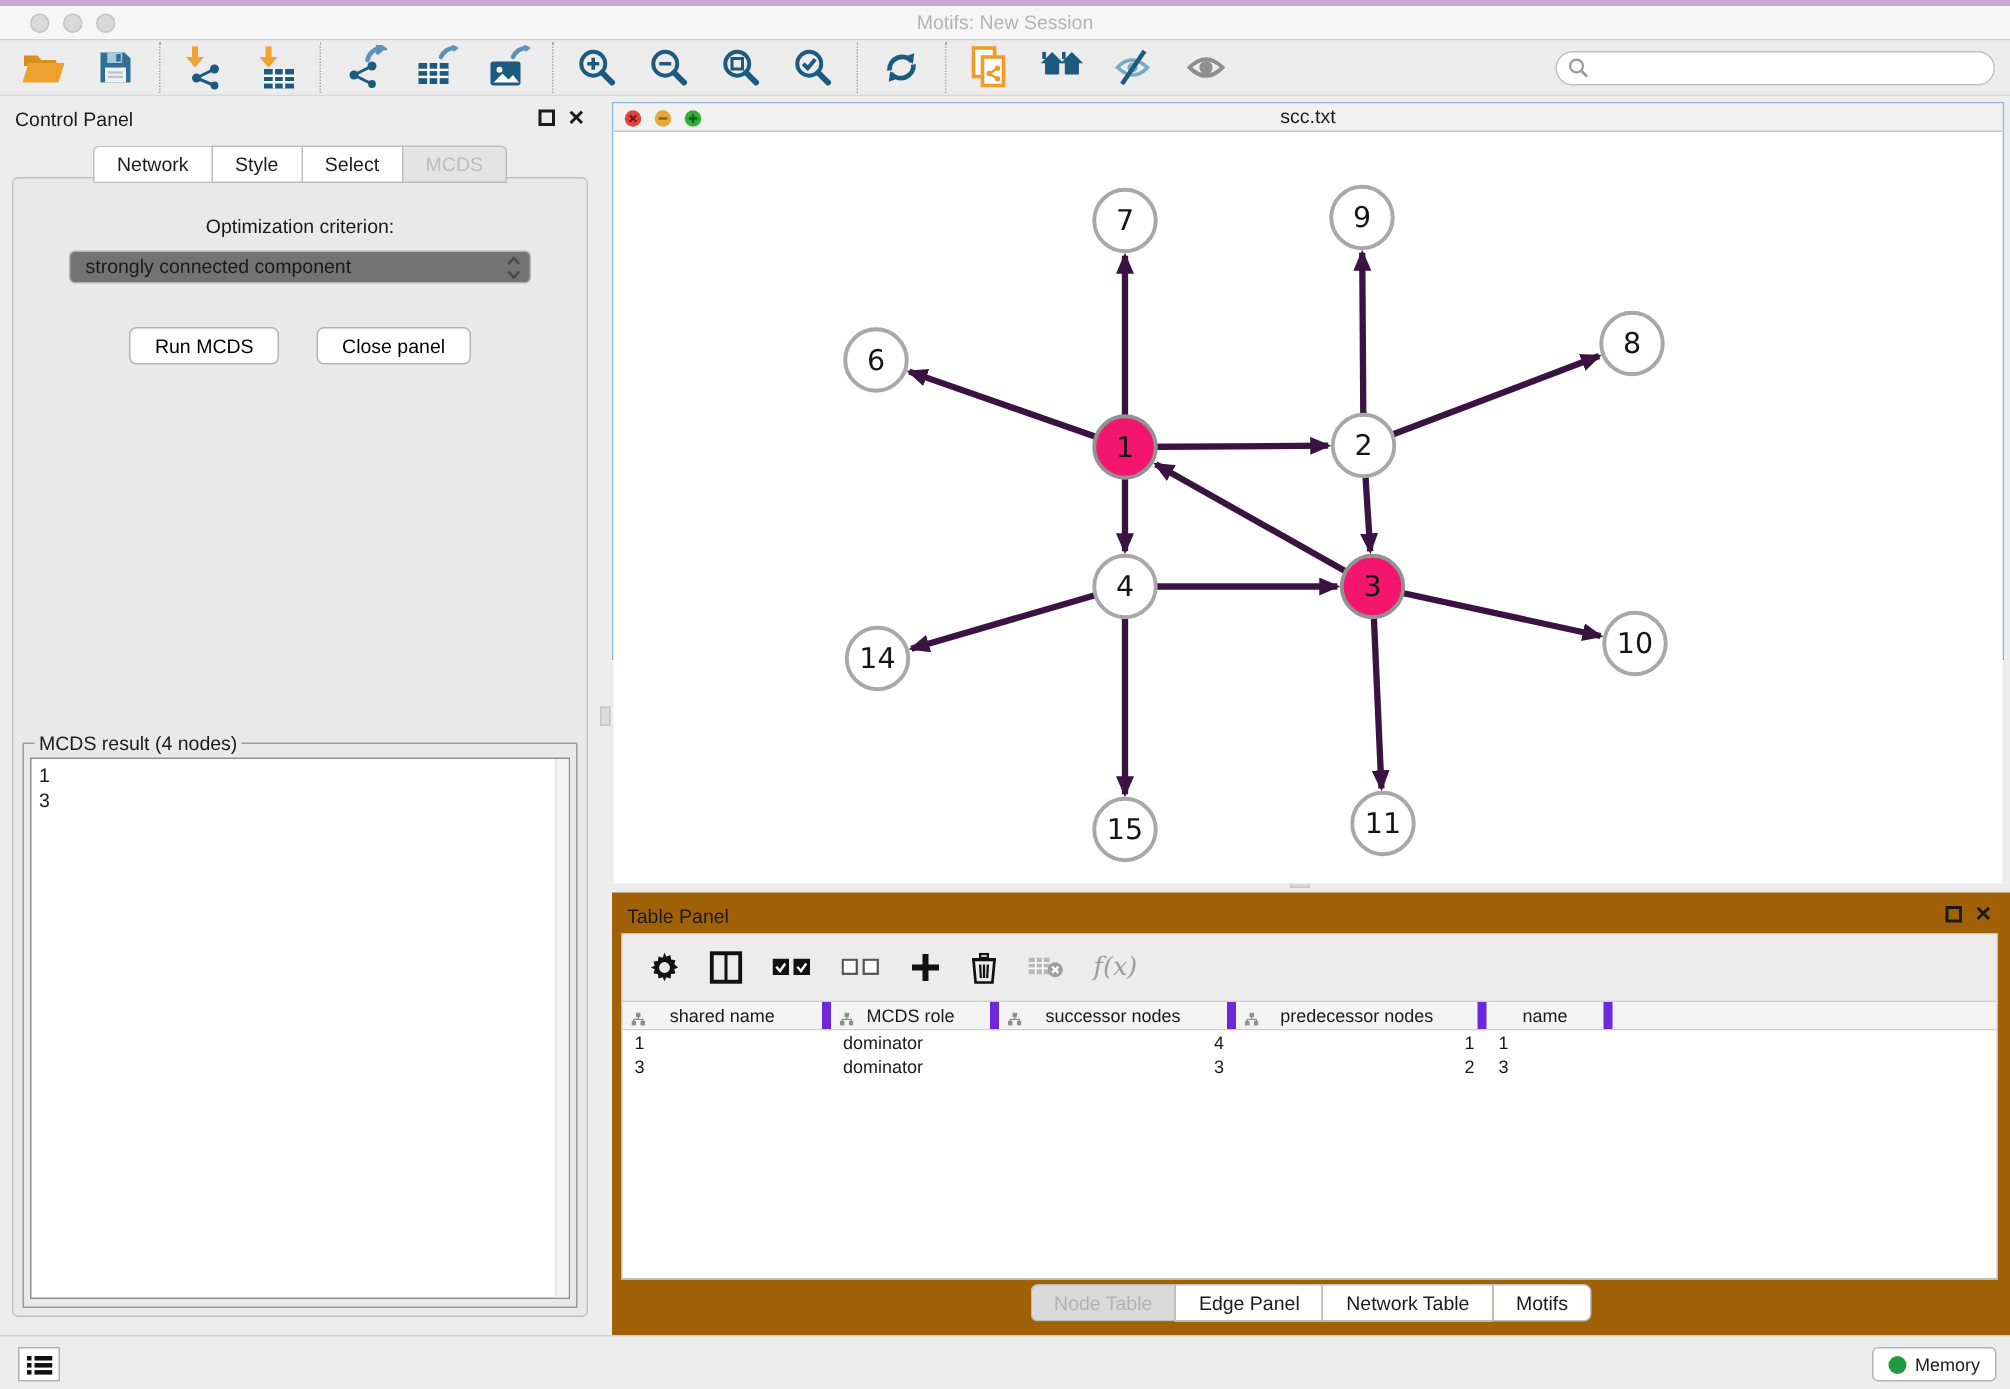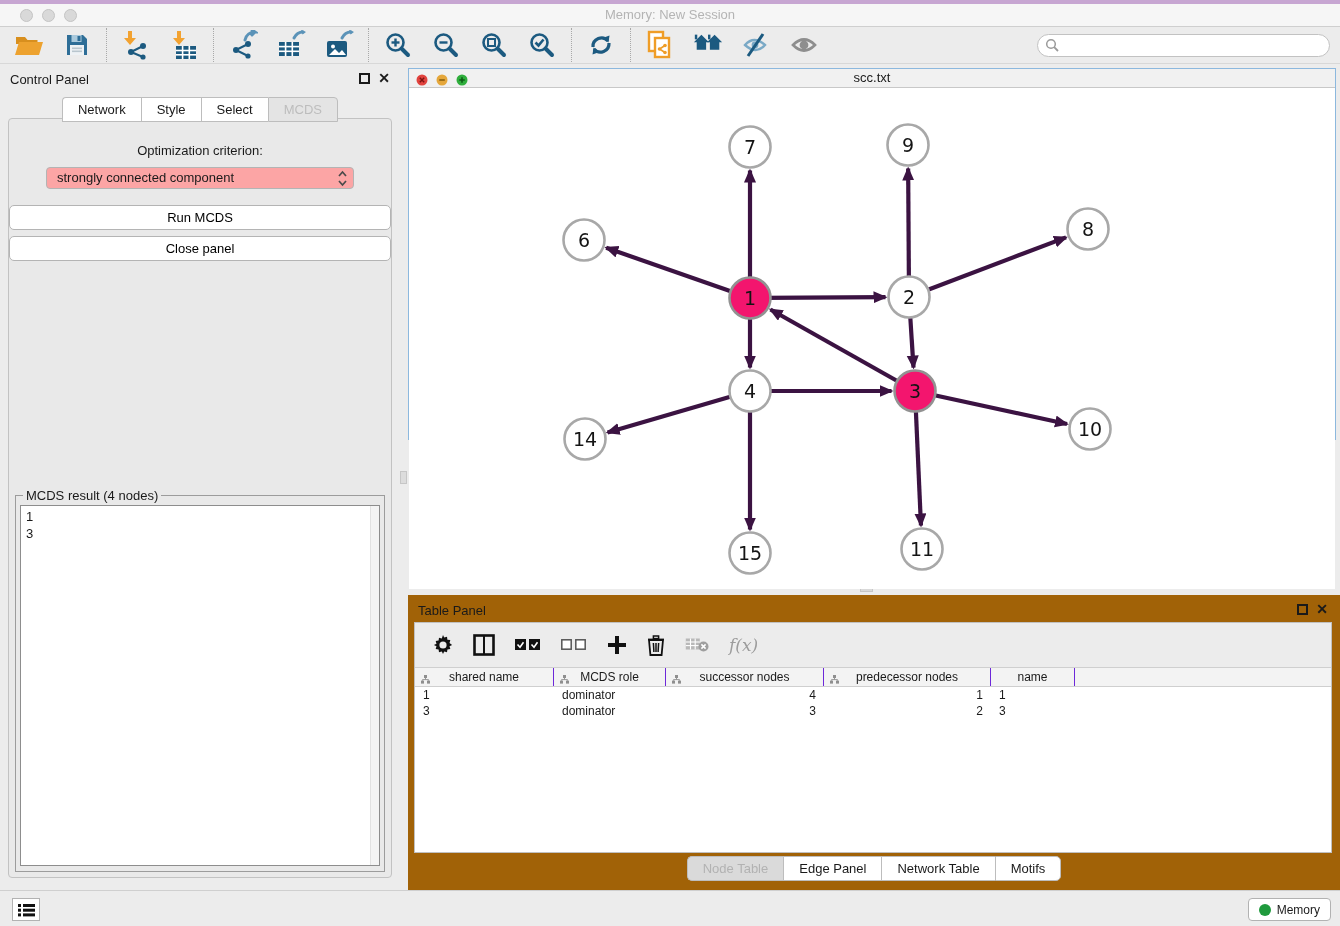--- a/index.html
+++ b/index.html
@@ -32,23 +32,23 @@
   .float-btn { position:absolute; top:9px; width:11px; height:11px; border:2px solid #1a1a1a; background:transparent; }
   .close-btn { position:absolute; top:6px; font-size:14px; font-weight:bold; color:#1a1a1a; line-height:16px; }
   .cp-float { right:30px; } .cp-close { right:10px; }
   .cp-tabs { position:absolute; top:33px; left:0; width:100%; display:flex; justify-content:center; z-index:2; }
   .tab { font-size:13px; padding:4px 15px; background:#fff; border:1px solid #bdbdbd; border-right:none; color:#1a1a1a; }
   .cp-tabs .tab:first-child { border-radius:4px 0 0 0; }
   .cp-tabs .tab:last-child { border-right:1px solid #bdbdbd; border-radius:0 4px 0 0; }
   .cp-tabs .tab.active { background:#e4e4e4; color:#bdbdbd; }
   .cp-body { position:absolute; left:8px; right:8px; top:54px; bottom:12px; border:1px solid #c2c2c2; border-radius:4px; background:#e9e9e9; }
   .opt-label { text-align:center; margin-top:24px; font-size:13px; }
-  .dropdown { margin:9px auto 0; width:308px; height:22px; background:#fca5a5; border:1px solid #b4b4b4; border-radius:4px; position:relative; font-size:13px; line-height:20px; padding-left:10px; }
+  .dropdown { margin:9px auto 0; width:308px; height:22px; background:#737373; border:1px solid #b4b4b4; border-radius:4px; position:relative; font-size:13px; line-height:20px; padding-left:10px; }
   .dd-stepper { position:absolute; right:5px; top:1px; width:11px; height:19px; }
-  .cp-buttons { display:flex; justify-content:center; gap:6px; margin-top:16px;flex-direction:column; }
+  .cp-buttons { display:flex; justify-content:center; gap:25px; margin-top:29px; }
   .btn { background:#fff; border:1px solid #b4b4b4; border-radius:5px; font-size:13px; padding:4px 16px; font-family:"Liberation Sans",sans-serif; }
   .result-group { position:absolute; left:6px; right:6px; top:376px; bottom:5px; border:1px solid #9c9c9c; }
   .result-legend { position:absolute; top:-8px; left:7px; background:#e9e9e9; padding:0 3px; font-size:13px; }
   .result-textarea { position:absolute; left:4px; right:4px; top:9px; bottom:5px; background:#fff; border:1px solid #8d8d8d; font-size:13px; padding:2px 5px; overflow:hidden; }
   .result-textarea .line { line-height:17px; }
   .result-scrolltrack { position:absolute; right:5px; top:10px; bottom:6px; width:9px; background:#f4f4f4; border-left:1px solid #e2e2e2; }
 
   
   .v-splitter-handle { position:absolute; left:400px; top:471px; width:7px; height:13px; background:#dcdcdc; border:1px solid #c6c6c6; }
   .h-splitter-handle { position:absolute; left:860px; top:585px; width:13px; height:7px; background:#d9d9d9; border:1px solid #c6c6c6; }
@@ -62,21 +62,21 @@
 
   
   .table-panel { position:absolute; left:408px; top:595px; width:932px; height:295px; background:#a16207; }
   .tp-float { right:32px; } .tp-close { right:12px; }
   .tp-content { position:absolute; left:6px; right:8px; top:27px; height:231px; border:1px solid #c0c0c0; background:#fff; overflow:hidden; }
   .tp-toolbar { height:44px; background:#ececec; display:flex; align-items:center; gap:20px; padding-left:18px; }
   .tp-icon { display:inline-flex; align-items:center; justify-content:center; height:26px; }
   .fx-label { font-family:"DejaVu Serif", serif; font-style:italic; font-size:17px; color:#9c9c9c; }
   .tp-table { width:100%; font-size:12px; }
   .tp-head { display:flex; height:20px; background:#f3f3f3; border-top:1px solid #cfcfcf; border-bottom:1px solid #cfcfcf; }
-  .tp-head .hcell { display:flex; align-items:center; justify-content:center; gap:6px; border-right:1px solid #6d28d9; color:#1a1a1a; position:relative;text-align:right; }
+  .tp-head .hcell { display:flex; align-items:center; justify-content:center; gap:6px; border-right:6px solid #6d28d9; color:#1a1a1a; position:relative;text-align:right; }
   .tp-head .hcell .tree-ico { position:absolute; left:6px; top:5px; }
   .tp-row { display:flex; height:16px; background:#fff; }
   .tp-row .cell { padding:0 8px; line-height:16px; white-space:nowrap; overflow:hidden; }
   .tp-tabs { position:absolute; bottom:9px; left:0; width:100%; display:flex; justify-content:center; }
   .tp-tabs .tab:first-child { border-radius:5px 0 0 5px; }
   .tp-tabs .tab:last-child { border-right:1px solid #bdbdbd; border-radius:0 5px 5px 0; }
   .tp-tabs .tab.active { background:#dadada; color:#b2b2b2; }
 
   
   .status-bar { position:absolute; left:0; bottom:0; width:1340px; height:36px; background:#ececec; border-top:1px solid #cfcfcf; }
@@ -87,21 +87,21 @@
 </head>
 <body>
 
 <div class="app-topstrip"></div>
 <div class="titlebar">
   <div class="traffic-inactive">
     <span></span>
     <span></span>
     <span></span>
   </div>
-  <div class="titlebar-title">Memory: New Session</div>
+  <div class="titlebar-title">Motifs: New Session</div>
 </div>
 
 <div class="toolbar">
   <div class="tb-group">
     <span class="tb-icon">
       <svg width="30" height="25" viewBox="0 0 30 25">
           <path d="M2 4 h9 l2.5 3 h10 v4 H2 z" fill="#d88f1e"></path>
           <path d="M1 22 L5 9 h24 L25 22 z" fill="#eda22f"></path>
         </svg>
     </span>

